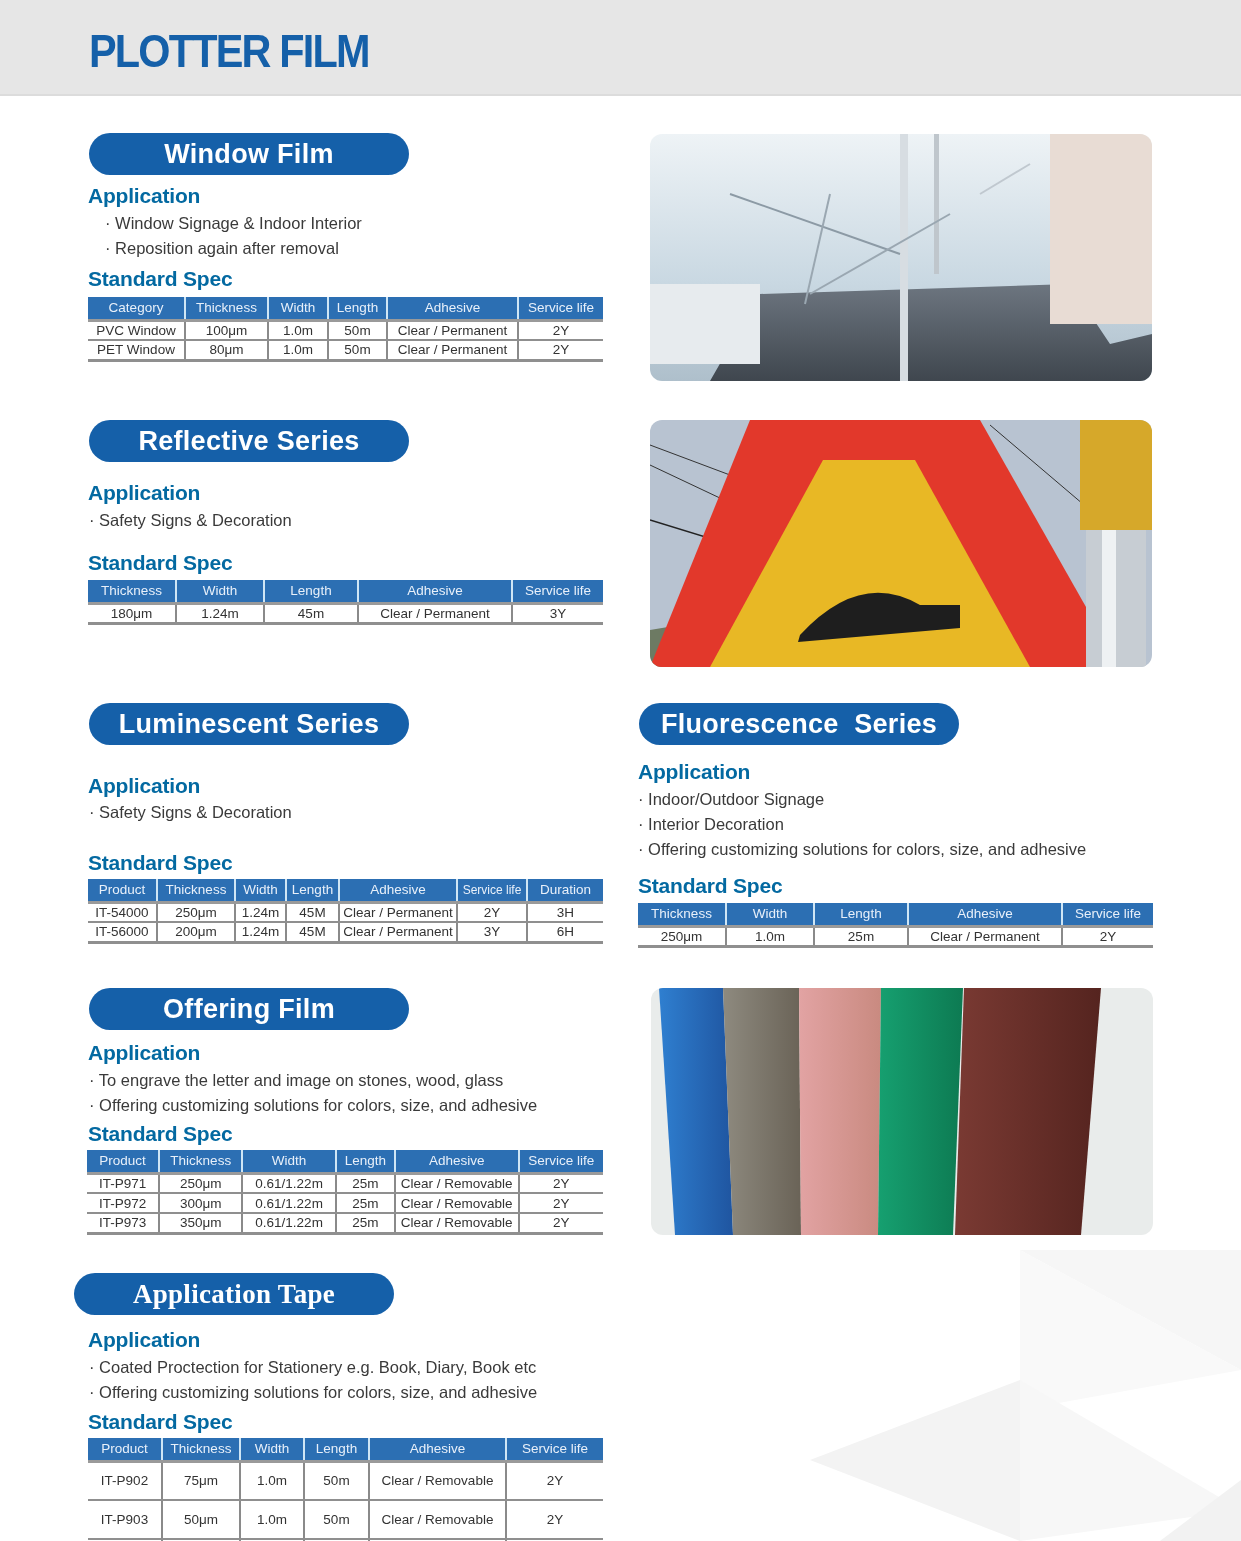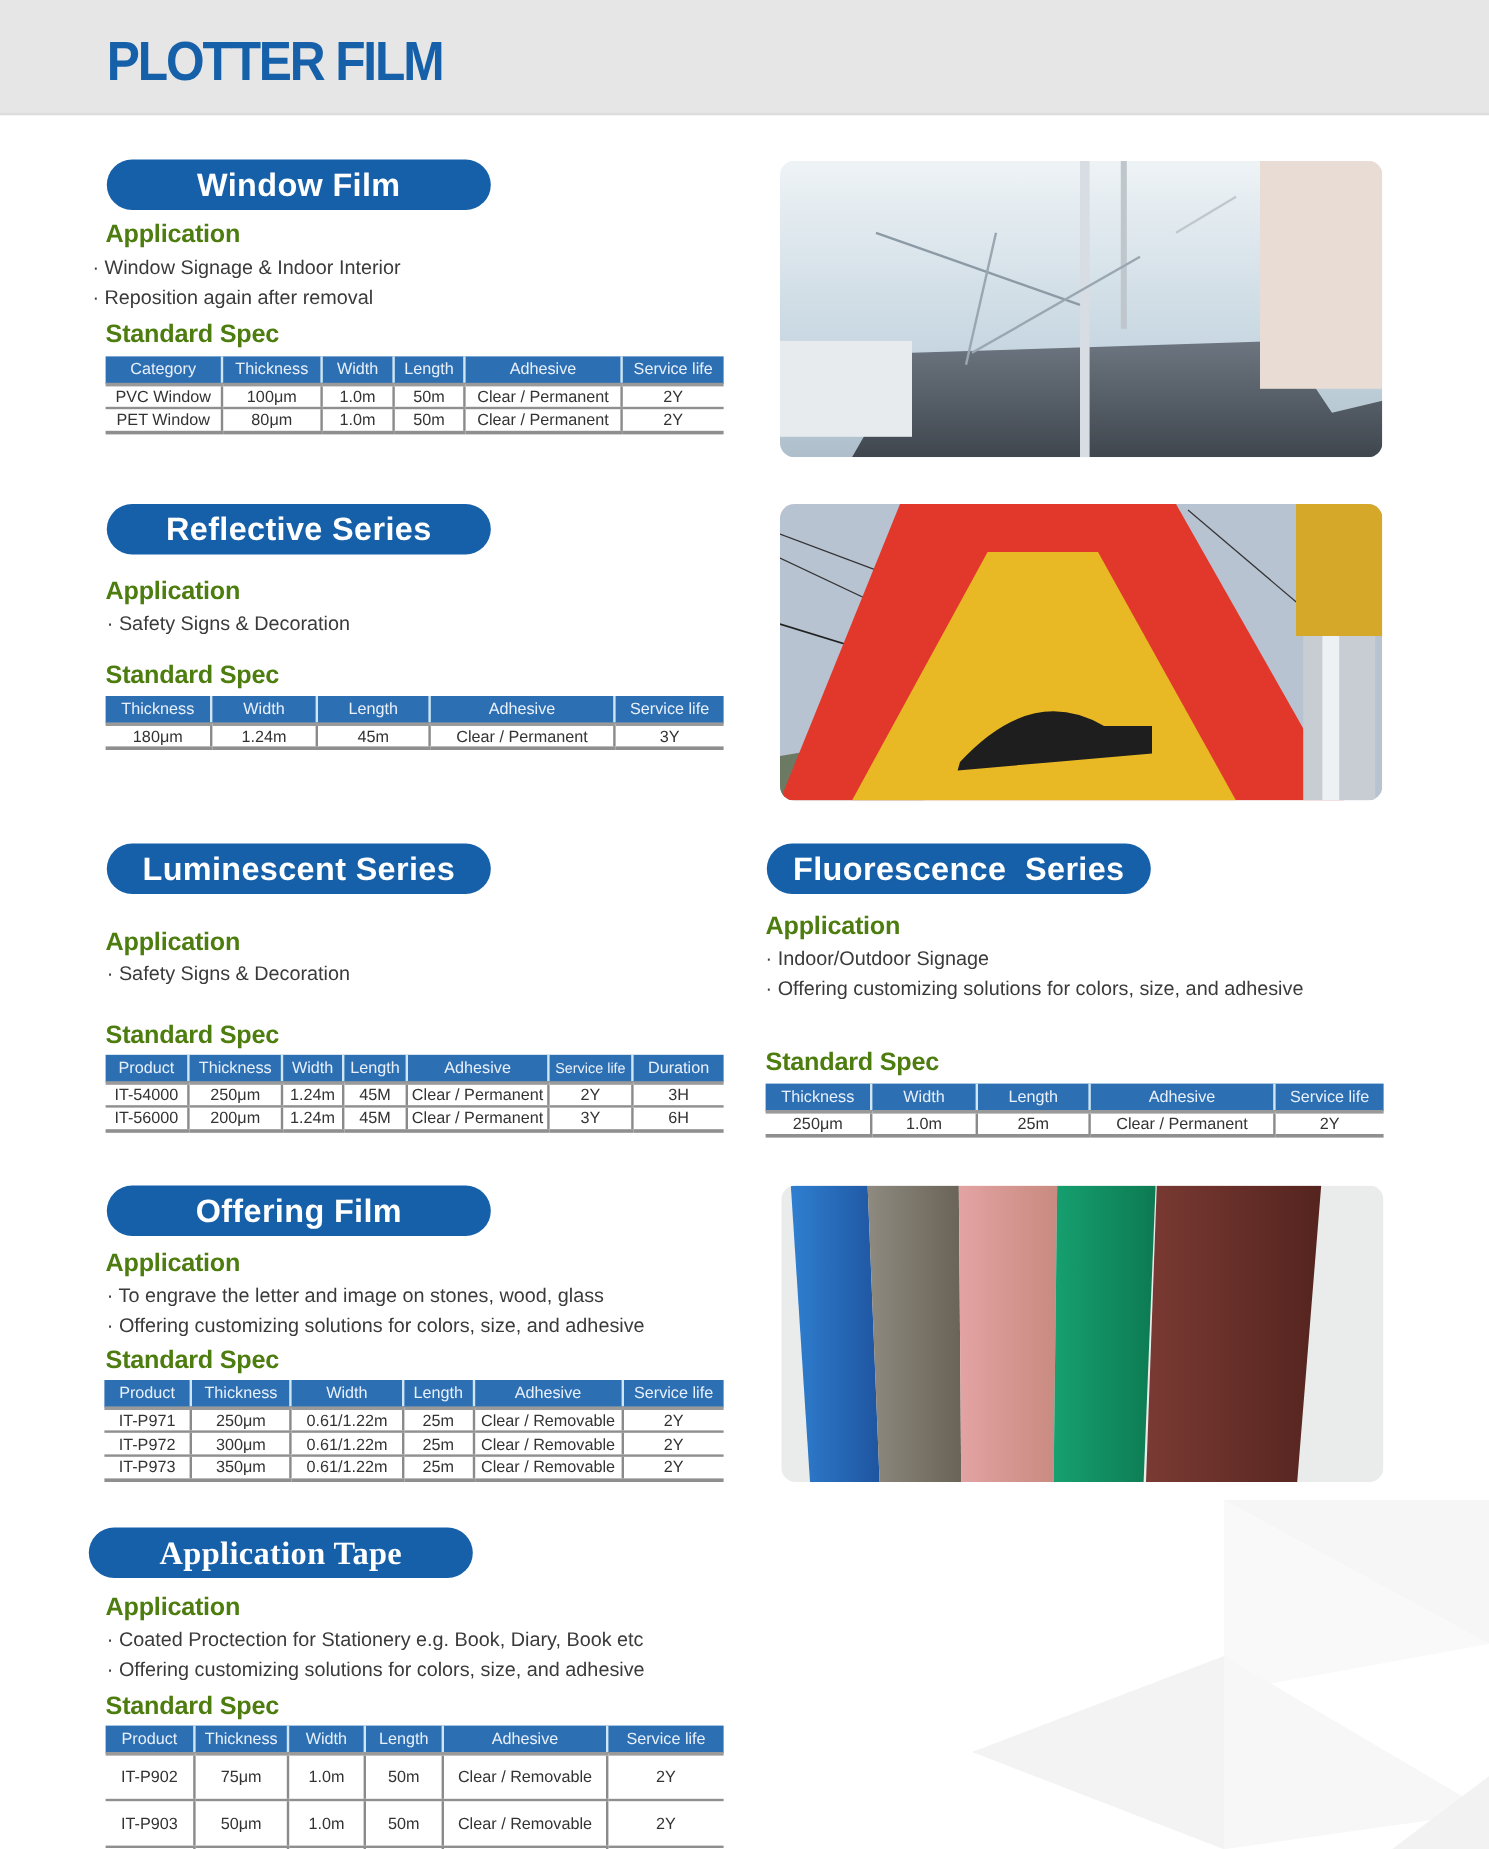--- a/index.html
+++ b/index.html
@@ -2,21 +2,21 @@
 <html><head>
 <meta charset="utf-8">
 <style>
   * { box-sizing: border-box; margin: 0; padding: 0; }
   html, body { width: 1241px; height: 1541px; background: #ffffff; overflow: hidden; }
   body { position: relative; font-family: "Liberation Sans", sans-serif; color: #222; }
 
   .header-band { position: absolute; left: 0; top: 0; width: 1241px; height: 96px; background: #e6e6e6; border-bottom: 2px solid #dcdcdc; }
   .page-title { position: absolute; left: 89px; top: 24px; font-family: "Liberation Sans", sans-serif; font-weight: bold; font-size: 46px; letter-spacing: -2px; color: #1560a9; transform: scaleX(0.9); transform-origin: left center; }
   .pill { position: absolute; height: 42px; width: 320px; border-radius: 21px; background: #1560a9; color: #ffffff; font-weight: bold; font-size: 27px; text-align: center; line-height: 42px; letter-spacing: 0.3px; }
-  .h-sub { position: absolute; font-weight: bold; font-size: 21px; color: #4d7c0f; letter-spacing: -0.2px; }
+  .h-sub { position: absolute; font-weight: bold; font-size: 21px; color: #0369a1; letter-spacing: -0.2px; }
   .bullets { position: absolute; font-size: 16.5px; color: #3a3a3a; line-height: 25px; }
   .bullets div::before { content: "· "; }
 
   table.spec { position: absolute; border-collapse: collapse; font-size: 13.5px; color: #333; table-layout: fixed; }
   table.spec th { background: #2c6fb3; color: #e8f0fa; font-weight: normal; height: 23px; border-left: 2px solid #cfe6f5; border-bottom: 3px solid #9a9a9a; text-align: center; white-space: nowrap; }
   table.spec th:first-child { border-left: none; margin-top: 27px; }
   table.spec td { height: 20px; text-align: center; border-left: 2px solid #8a8a8a; border-bottom: 2px solid #8f8f8f; white-space: nowrap; background: #fff; }
   table.spec td:first-child { border-left: none; }
   table.spec tr:last-child td { border-bottom: 3px solid #8f8f8f; }
 
@@ -31,21 +31,21 @@
 <svg style="position:absolute;left:780px;top:1230px;" width="461" height="311">
   <polygon points="240,20 461,20 461,140" fill="#f6f6f6"></polygon>
   <polygon points="240,20 240,180 461,140" fill="#f9f9f9"></polygon>
   <polygon points="30,230 240,150 240,311" fill="#f3f3f3"></polygon>
   <polygon points="240,150 461,280 240,311" fill="#f7f7f7"></polygon>
   <polygon points="461,250 380,311 461,311" fill="#f2f2f2"></polygon>
 </svg>
 
 <div class="pill" style="left:89px;top:133px;">Window Film</div>
 <div class="h-sub" style="left:88px;top:184px;">Application</div>
-<div class="bullets" style="left:77px;top:211px;">
+<div class="bullets" style="left:105px;top:211px;">
   <div>Window Signage &amp; Indoor Interior</div>
   <div>Reposition again after removal</div>
 </div>
 <div class="h-sub" style="left:88px;top:267px;">Standard Spec</div>
 <table class="spec" style="left:88px;top:297px;width:515px;">
   <colgroup>
       <col style="width:97px">
       <col style="width:83px">
       <col style="width:60px">
       <col style="width:59px">
@@ -205,20 +205,21 @@
       <td>3Y</td>
       <td>6H</td>
     </tr>
   </tbody>
 </table>
 
 <div class="pill" style="left:639px;top:703px;white-space:pre;">Fluorescence  Series</div>
 <div class="h-sub" style="left:638px;top:760px;">Application</div>
 <div class="bullets" style="left:638px;top:787px;">
   <div>Indoor/Outdoor Signage</div>
+  <div>Interior Decoration</div>
   <div>Offering customizing solutions for colors, size, and adhesive</div>
 </div>
 <div class="h-sub" style="left:638px;top:874px;">Standard Spec</div>
 <table class="spec" style="left:638px;top:903px;width:515px;">
   <colgroup>
       <col style="width:88px">
       <col style="width:88px">
       <col style="width:94px">
       <col style="width:154px">
       <col style="width:91px">

